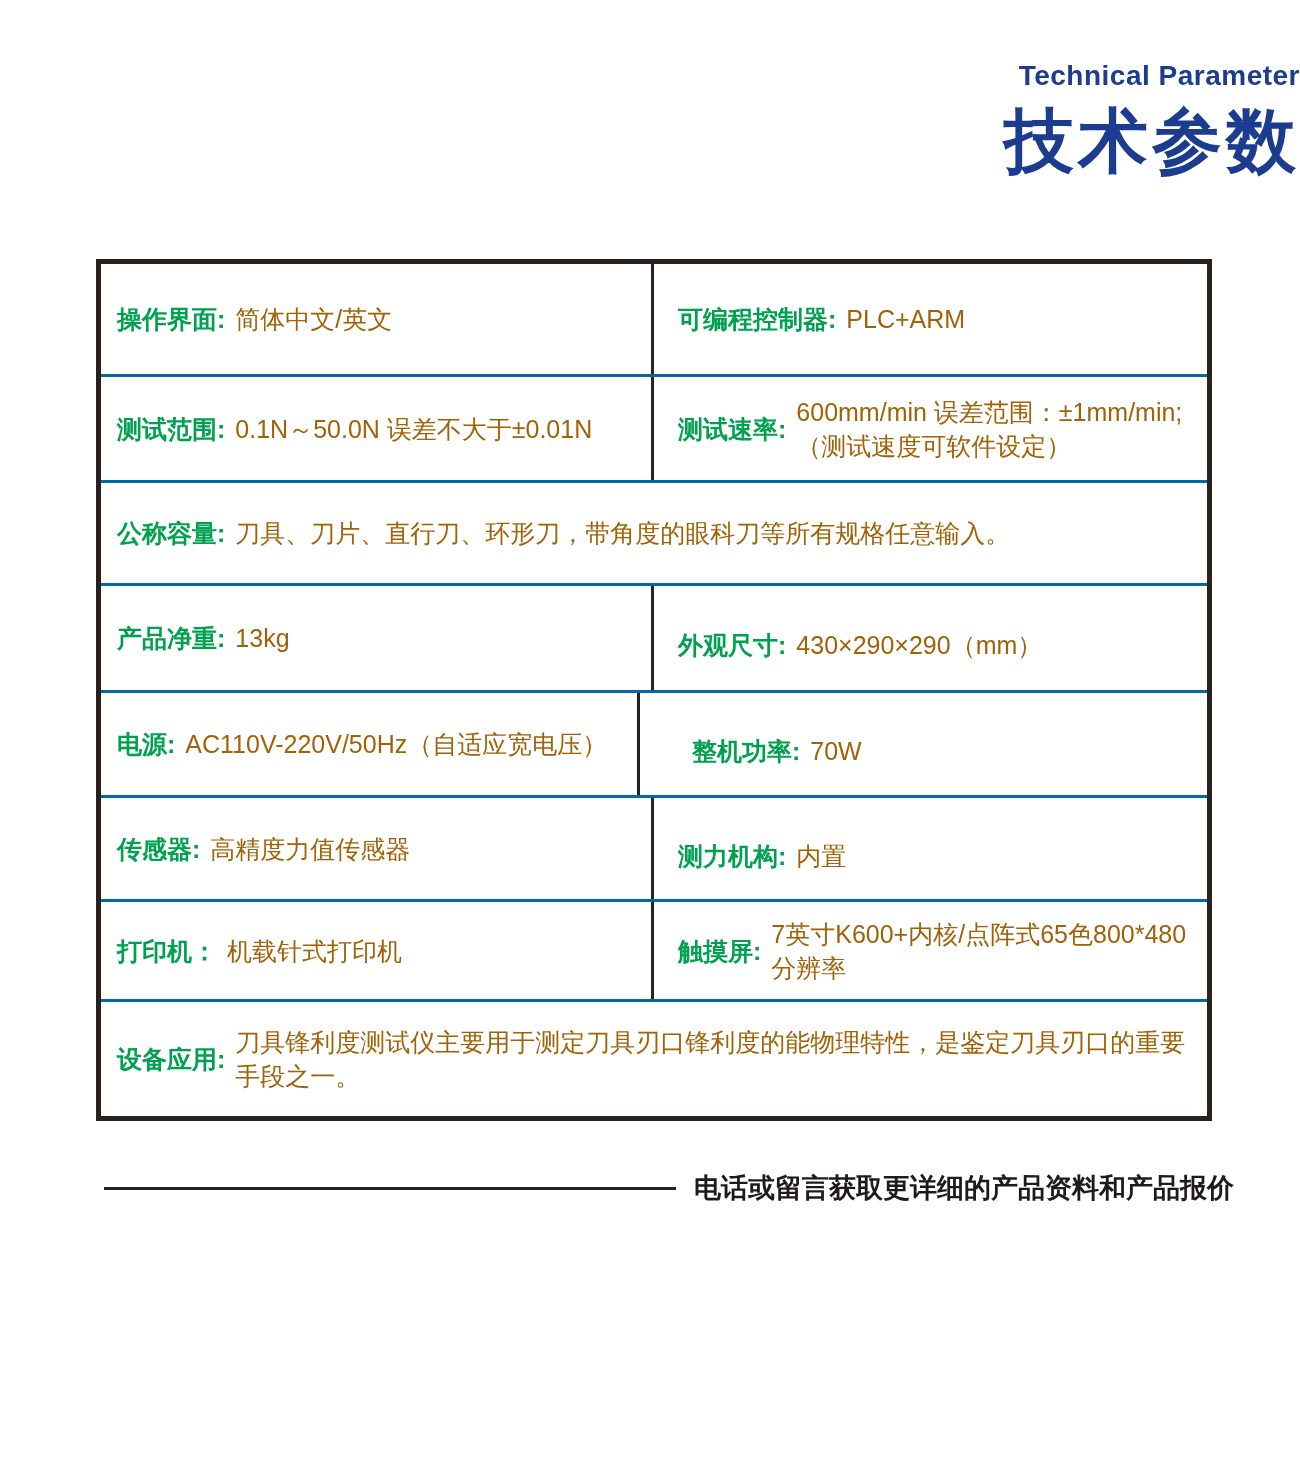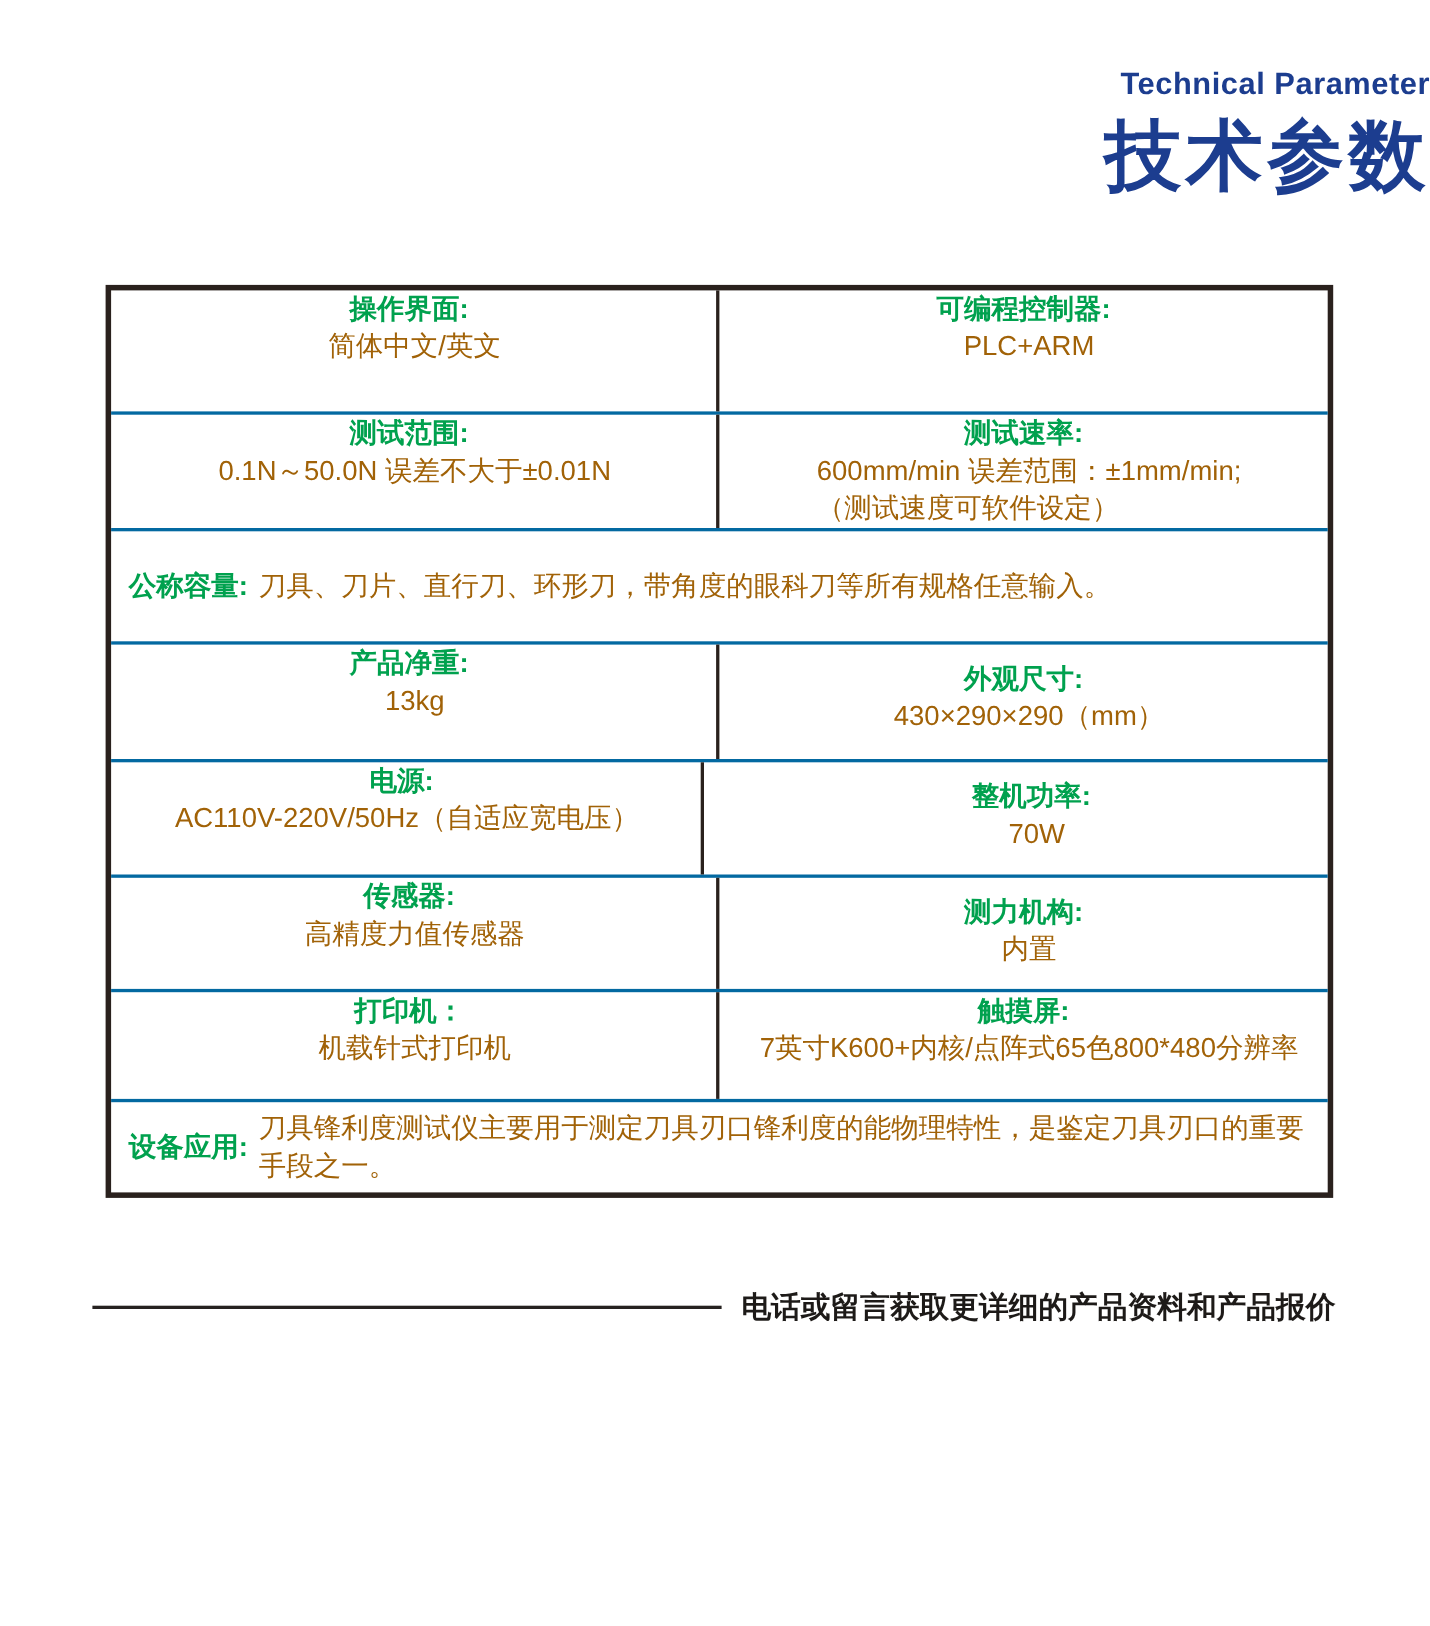--- a/index.html
+++ b/index.html
@@ -42,49 +42,49 @@
   }
   .t-row { display: flex; border-top: 3px solid #0369a1; }
   .t-row:first-child { border-top: none; }
   .r1 { height: 110px; }
   .r2 { height: 106px; }
   .r3 { height: 103px; }
   .r4 { height: 107px; }
   .r5 { height: 105px; gap: 28px; }
   .r6 { height: 104px; }
   .r7 { height: 100px; }
-  .r8 { height: 85px; }
+  .r8 { height: 117px; }
 
   .t-cell {
     display: flex;
     align-items: center;
     padding: 0 14px 0 16px;
     font-size: 25px;
     line-height: 34px;
   }
-  .t-cell.half { width: 50%; flex-direction: column; }
+  .t-cell.half { width: 50%; }
   .t-cell.full { width: 100%; }
   .t-cell.left-cell { border-right: 3px solid #2a211d; }
   .t-cell.right-cell { padding-left: 24px; }
   .t-cell.shift-down { padding-top: 14px; }
 
   .lbl {
     color: #00a14e;
     font-weight: 700;
     white-space: nowrap;
     margin-right: 10px;
     flex: 0 0 auto;
   }
   .val { color: #a16207; font-weight: 500; }
   .val .line2 { display: block; }
 
   
   .footer {
     position: absolute;
-    left: 84px;
+    left: 104px;
     top: 1170px;
     width: 1110px;
     display: flex;
     align-items: center;
   }
   .rule {
     width: 572px;
     height: 3px;
     background: #262220;
     margin-right: 18px;

